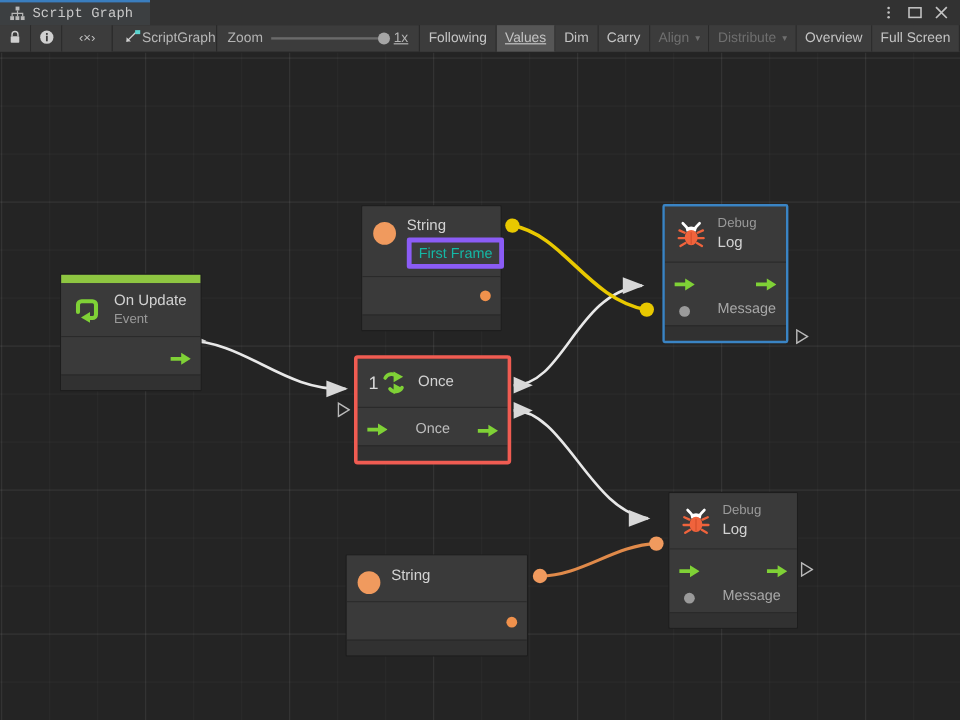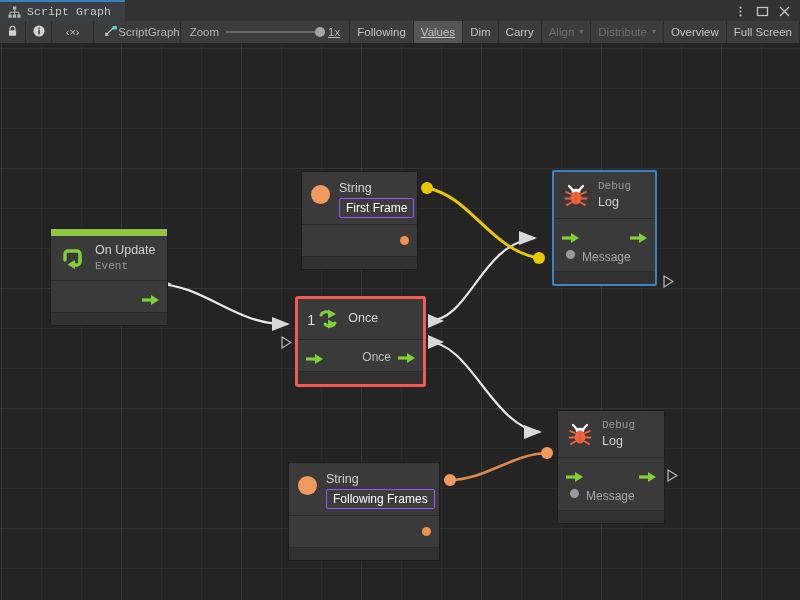--- a/index.html
+++ b/index.html
@@ -108,48 +108,48 @@
 
   .node-head {
     display: flex; align-items: center; gap: 9px;
     padding: 7px 10px 7px 9px;
     background: #3a3a3a;
     border-bottom: 1px solid #2a2a2a;
   }
   .accent-bar { height: 7px; width: 100%; }
   .head-txt { display: flex; flex-direction: column; gap: 1px; }
   .head-title { font-size: 12.5px; color: #d2d2d2; line-height: 1.25; }
-  .head-sub   { font-size: 11px;   color: #9a9a9a; line-height: 1.25; font-family: Liberation Mono, monospace; }
+  .head-sub   { font-size: 11px;   color: #9a9a9a; line-height: 1.25; }
 
   .node-body { padding: 6px 0 4px 0; background: #3a3a3a; }
   .node-foot {
     height: 13px; background: #313131; border-top: 1px solid #2a2a2a;
   }
 
   .port-row {
     display: flex; align-items: center; justify-content: space-between;
     padding: 1px 8px; height: 21px;
   }
-  .port-left, .port-right { display: flex; align-items: flex-start; gap: 7px; }
+  .port-left, .port-right { display: flex; align-items: flex-end; gap: 23px; }
   .port-label { font-size: 12px; color: #bdbdbd; }
   .port-label.dim { color: #a8a8a8; }
 
   .arrow-green { width: 17px; height: 12px; display:block; }
   .dot-grey { width: 9px; height: 9px; border-radius: 50%; background: #9a9a9a; display:block; }
   .dot-orange { width: 9px; height: 9px; border-radius: 50%; background: #f0914c; display:block; }
 
   .ext-tri {
     position: absolute; width: 11px; height: 13px;
   }
 
   .field {
     background: #3c3c3c;
-    border: 1px solid #8b5cf6;
+    border: 4px solid #8b5cf6;
     border-radius: 2px;
-    color: #ffffff;
+    color: #14b8a6;
     font-size: 12px;
     font-family: "Liberation Sans", sans-serif;
     padding: 2px 6px;
     line-height: 14px;
     display: inline-block;
     white-space: nowrap;
   }
   .circ-orange-big {
     width: 19px; height: 19px; border-radius: 50%;
     background: #f09a5e; display:block; flex: 0 0 auto;
@@ -380,21 +380,20 @@
     <svg viewBox="0 0 11 13" width="11" height="13">
       <polygon points="1,1 10,6.5 1,12" fill="none" stroke="#b9b9b9" stroke-width="1.2"></polygon>
     </svg>
   </span>
 
   <div class="node" style="left:288px; top:418px; width:152px;">
     <div class="node-head" style="align-items:flex-start; padding:9px 9px 6px 9px;">
       <span class="circ-orange-big" style="margin-top:4px;"></span>
       <span class="head-txt">
         <span class="head-title">String</span>
-        <span class="field">Following Frames</span>
       </span>
     </div>
     <div class="node-body" style="padding:7px 0 6px 0;">
       <div class="port-row" style="justify-content:flex-end; height:18px;">
         <span class="dot-orange"></span>
       </div>
     </div>
     <div class="node-foot"></div>
   </div>
 

